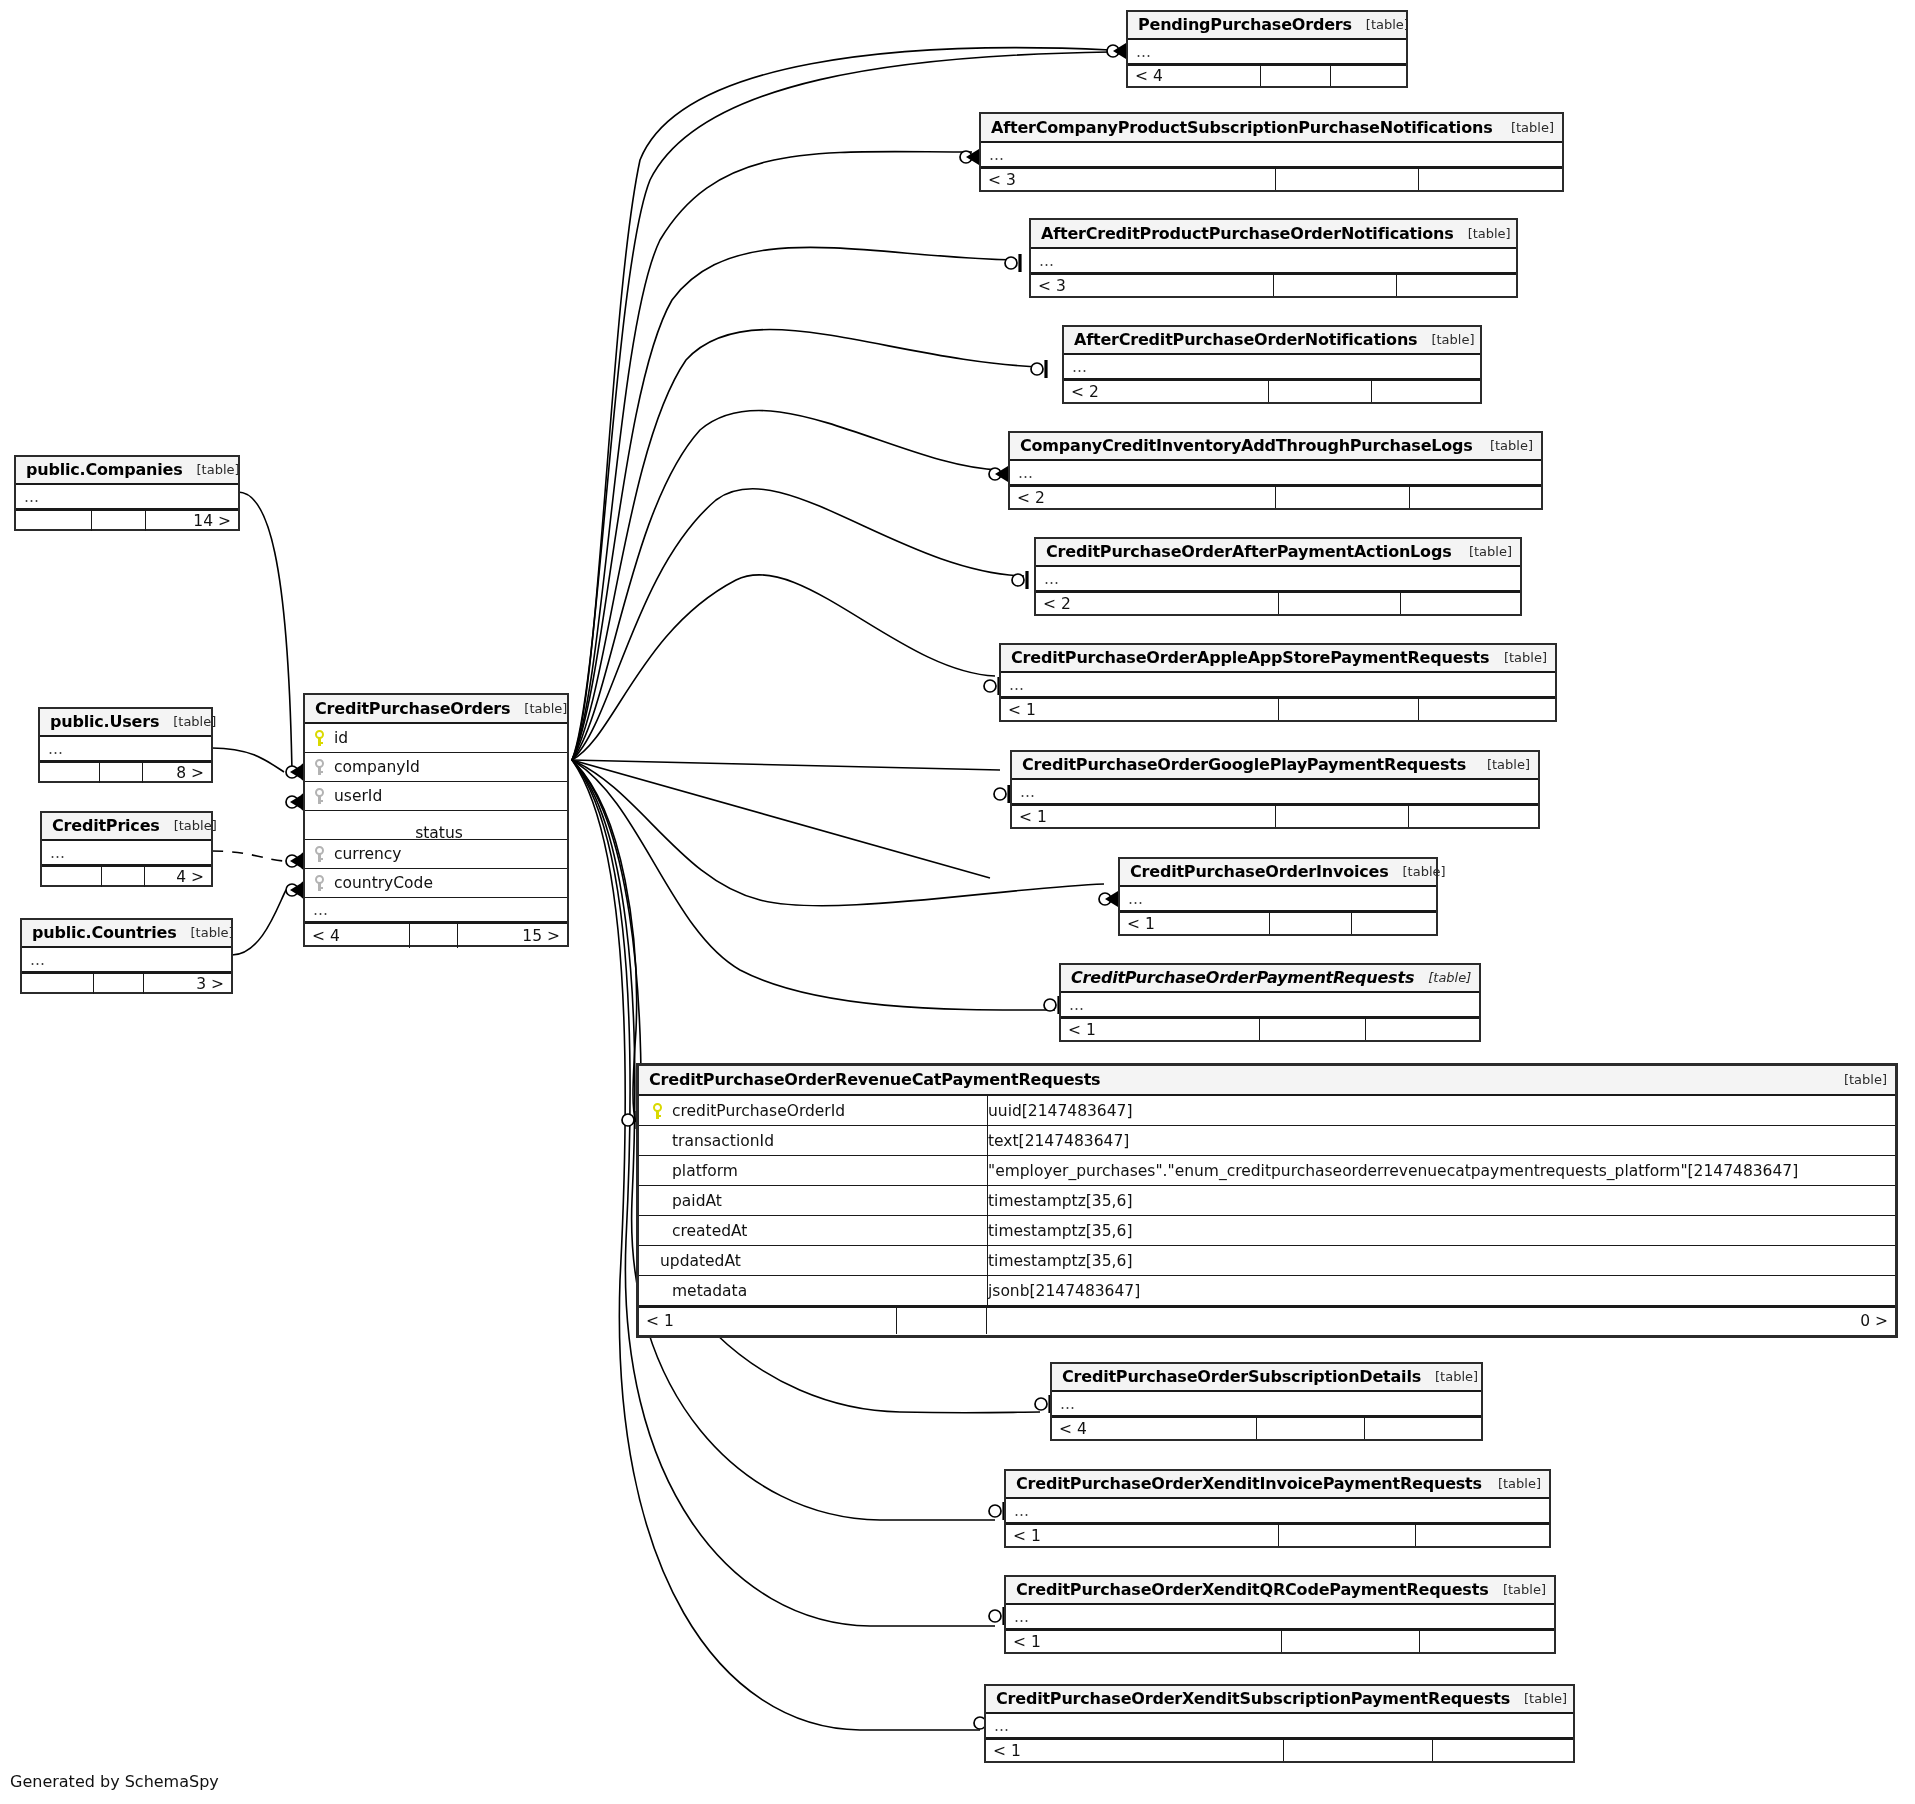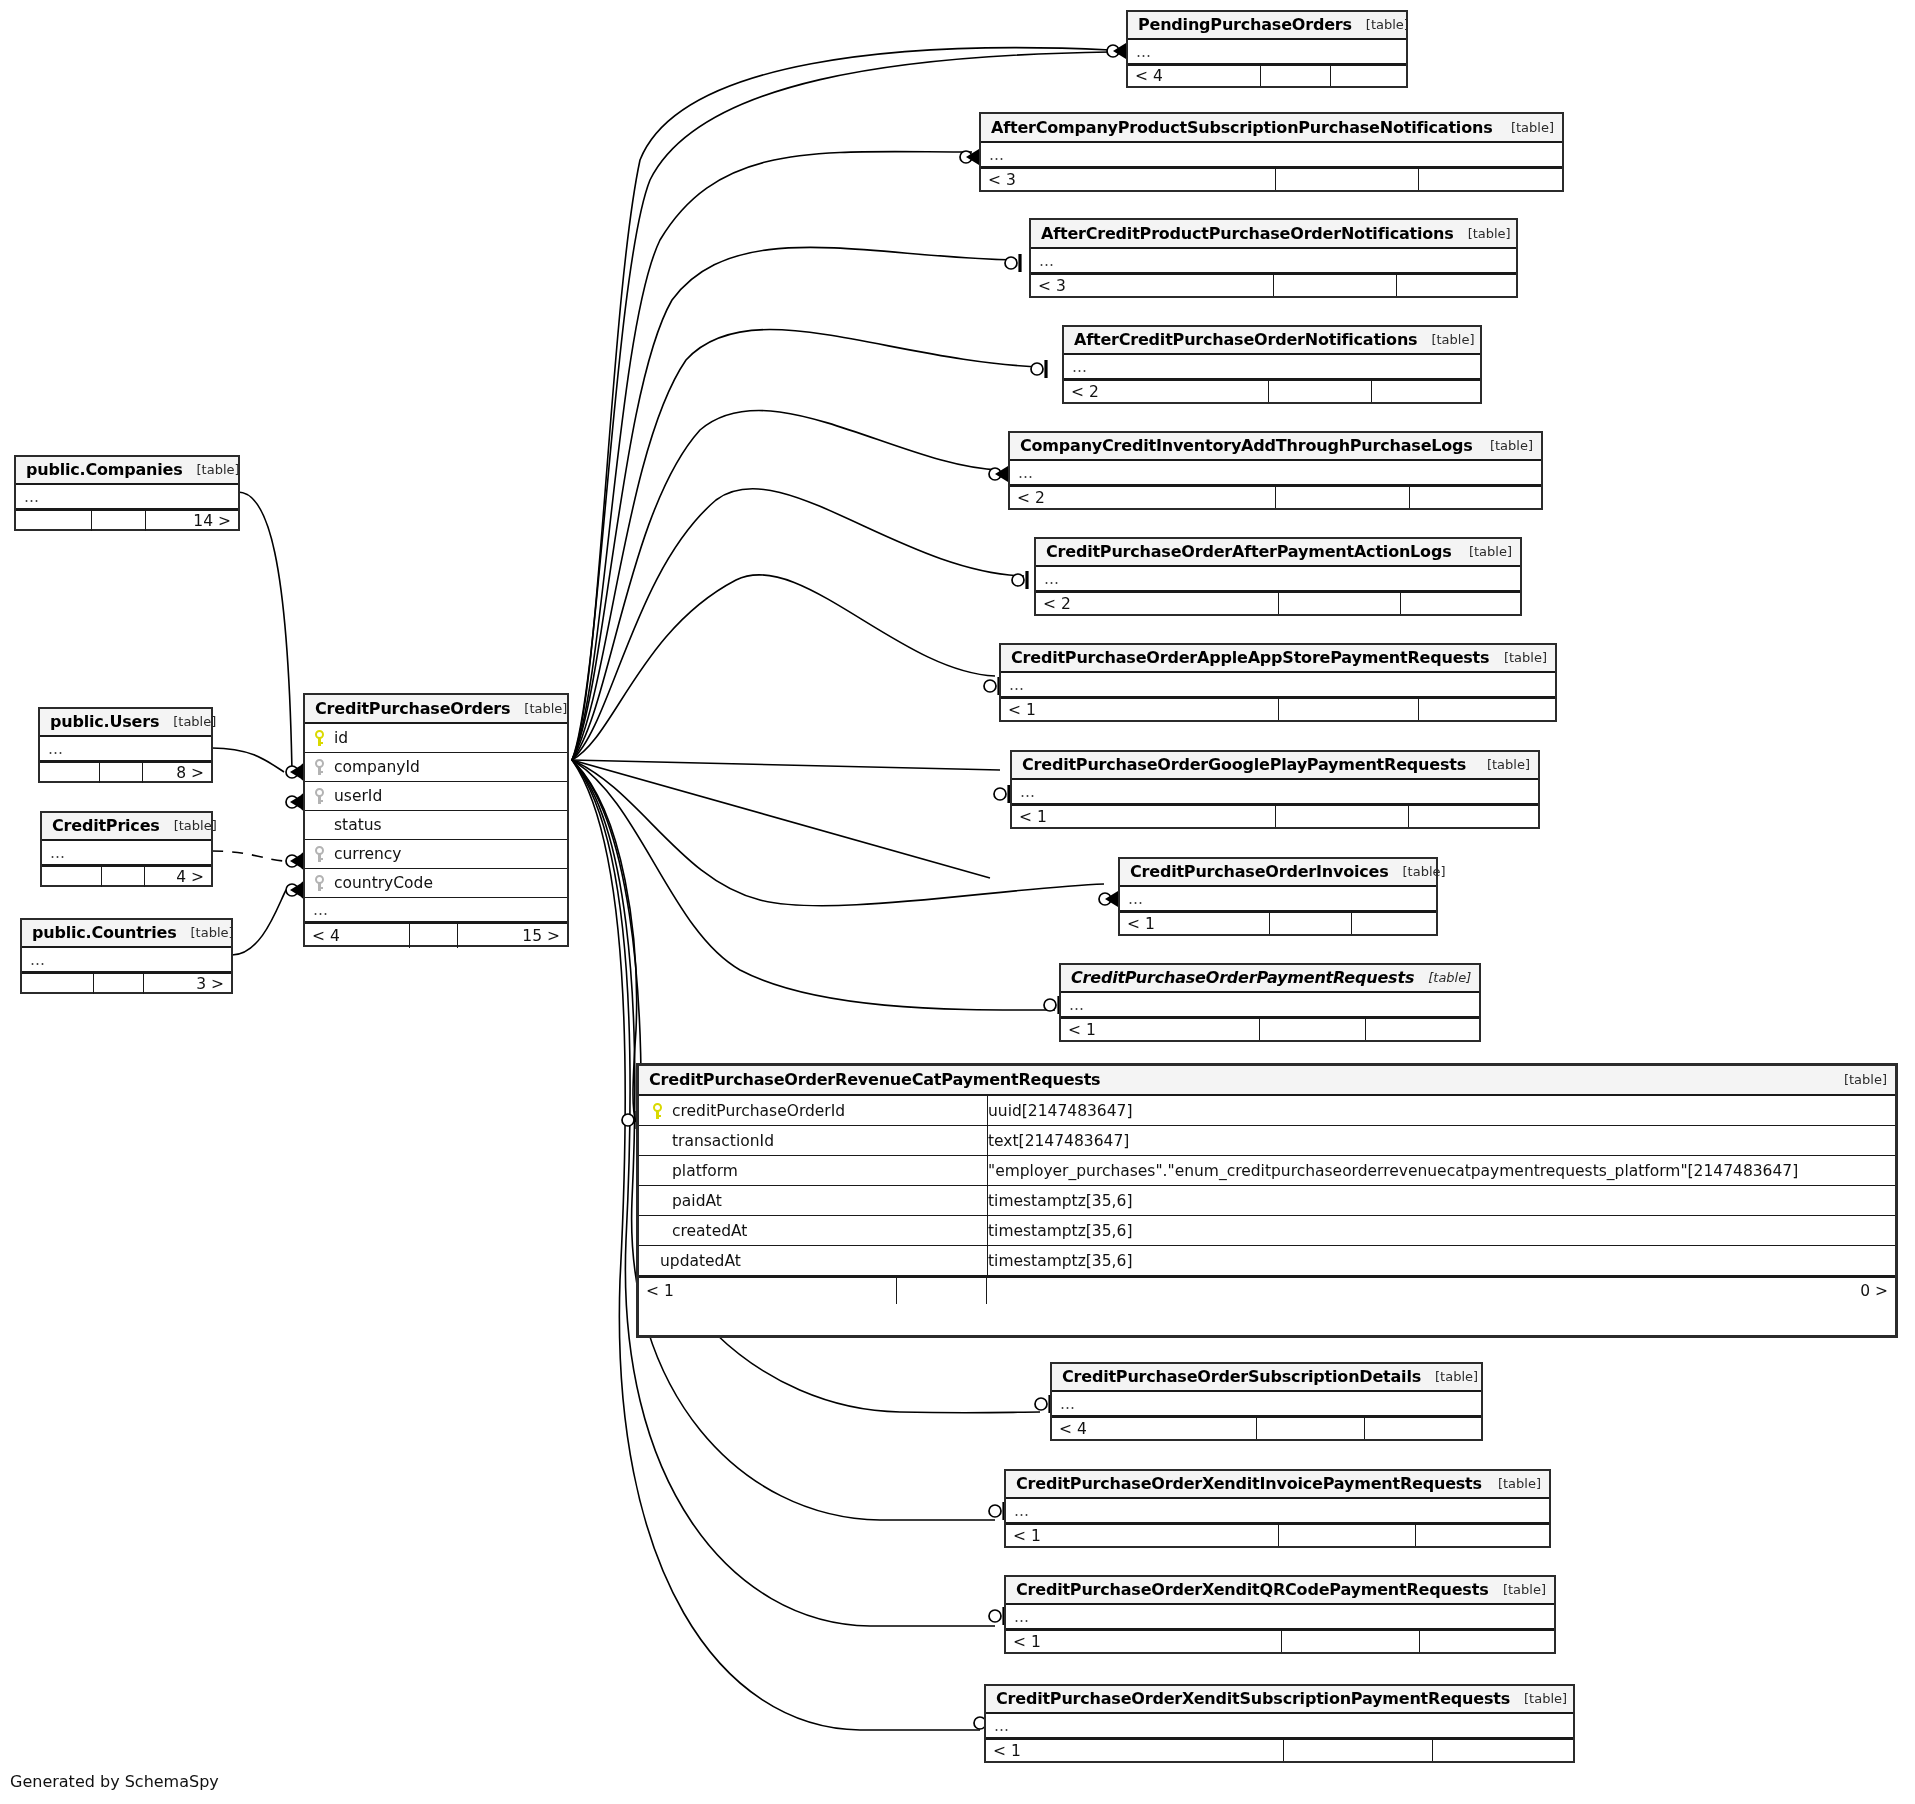--- a/index.html
+++ b/index.html
@@ -220,21 +220,21 @@
       <span class="cname">companyId</span>
     </div>
     <div class="t-row" style="height:29px;">
       <span class="keyico k-fk">
           <i class="head"></i>
           <i class="shaft"></i>
           <i class="tooth"></i>
         </span>
       <span class="cname">userId</span>
     </div>
-    <div class="t-row" style="height:29px;">
+    <div class="t-row" style="height:29px;flex-direction:column;">
       <span class="keyico"></span>
       <span class="cname">status</span>
     </div>
     <div class="t-row" style="height:29px;">
       <span class="keyico k-fk">
           <i class="head"></i>
           <i class="shaft"></i>
           <i class="tooth"></i>
         </span>
       <span class="cname">currency</span>
@@ -449,20 +449,29 @@
     <div class="t-row" style="height:30px;padding:0;">
       <span class="namecol" style="width:348px;padding-left:0;">
         <span class="keyico"></span>
         <span class="cname">updatedAt</span>
       </span>
       <span class="typecol">
           <span class="ctype">timestamptz[35,6]</span>
         </span>
     </div>
 
+    <div class="t-row" style="height:30px;padding:0;">
+      <span class="namecol" style="width:348px;padding-left:12px;">
+        <span class="keyico"></span>
+        <span class="cname">metadata</span>
+      </span>
+      <span class="typecol">
+          <span class="ctype">jsonb[2147483647]</span>
+        </span>
+    </div>
 
     <div class="foot" style="height:28px;">
       <div class="fc" style="width:258px;">&lt; 1</div>
       <div class="fc" style="width:90px;"></div>
       <div class="fc r" style="flex:1;">0 &gt;</div>
     </div>
   </div>
 
   <div class="tbl" id="tbl-subdetails" style="left:1050px;top:1362px;width:433px;height:79px;">
     <div class="t-head" style="height:28px;">

